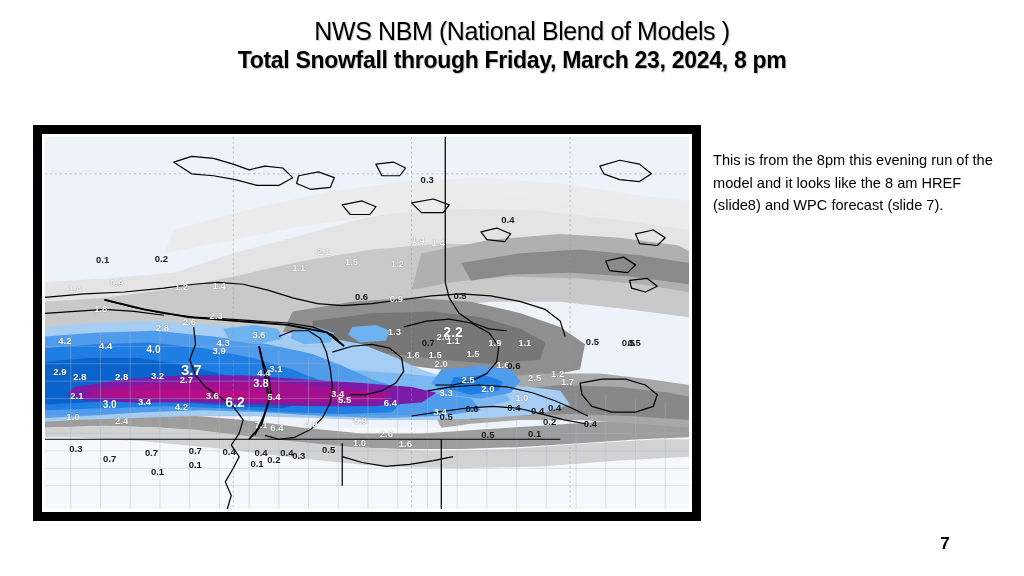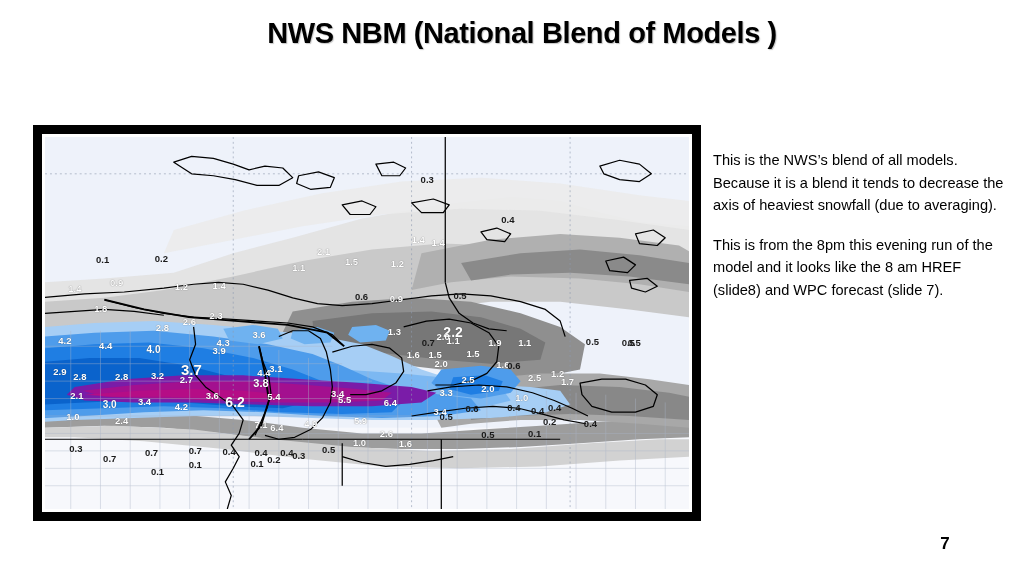--- a/index.html
+++ b/index.html
@@ -8,21 +8,21 @@
     font-family:"Liberation Sans", sans-serif;position:relative;
   }
   #slide{position:absolute;inset:0;width:1024px;height:576px;background:#fff;}
 
   
   .title-block{
     position:absolute;left:0;top:18px;width:1024px;text-align:center;
     line-height:1.06;
   }
   .title-line1{
-    font-size:29px;font-weight:700;color:#000;letter-spacing:-0.4px;
+    font-size:25px;font-weight:400;color:#000;letter-spacing:-0.4px;
     text-shadow:1px 1px 1px rgba(150,150,150,.55);
     font-family:"Liberation Sans", sans-serif;
     padding-left:20px;
   }
   .title-line2{
     font-size:23px;font-weight:700;color:#000;letter-spacing:-0.3px;
     margin-top:3px;
     text-shadow:1px 1px 1px rgba(150,150,150,.55);
     font-family:"Liberation Sans", sans-serif;
   }
@@ -58,20 +58,21 @@
   
   .val{font-family:"Liberation Sans",sans-serif;font-weight:600;}
 </style>
 </head>
 <body>
 
 <div id="slide">
 
   <div class="title-block">
     <div class="title-line1">NWS NBM (National Blend of Models )</div>
+    <div class="title-line2">Total Snowfall through Friday, March 23, 2024, 8 pm</div>
   </div>
 
   <div class="map-frame">
    <div class="map-inner-white">
     <div class="map-canvas">
       <svg viewBox="0 0 650 384" preserveAspectRatio="none">
         <defs>
           <clipPath id="mapclip">
                 <rect x="0" y="0" width="650" height="384"></rect>
               </clipPath>
@@ -363,19 +364,18 @@
             <div class="val" style="position: absolute; left: 68.78%; top: 80.21%; transform: translate(-50%, -50%); font-size: 9.5px; line-height: 1; white-space: nowrap; color: rgb(26, 26, 26);">0.5</div>
             <div class="val" style="position: absolute; left: 74.03%; top: 70.05%; transform: translate(-50%, -50%); font-size: 9.5px; line-height: 1; white-space: nowrap; color: rgb(255, 255, 255); text-shadow: rgba(0, 0, 0, 0.6) 0px 0px 1px;">1.0</div>
             <div class="val" style="position: absolute; left: 76.51%; top: 73.53%; transform: translate(-50%, -50%); font-size: 9.5px; line-height: 1; white-space: nowrap; color: rgb(26, 26, 26);">0.4</div>
             <div class="val" style="position: absolute; left: 72.8%; top: 61.5%; transform: translate(-50%, -50%); font-size: 9.5px; line-height: 1; white-space: nowrap; color: rgb(26, 26, 26);">0.6</div>
           </div>
     </div>
    </div>
   </div>
 
   <div class="text-col">
-    <p>This is the NWS’s blend of all models.  Because it is a blend it tends to decrease the axis of heaviest snowfall (due to averaging).</p>
     <p>This is from the 8pm this evening run of the model and it looks like the 8 am HREF (slide8) and WPC forecast (slide 7).</p>
   </div>
 
   <div class="page-num">7</div>
 
 </div>
 
 </body></html>

